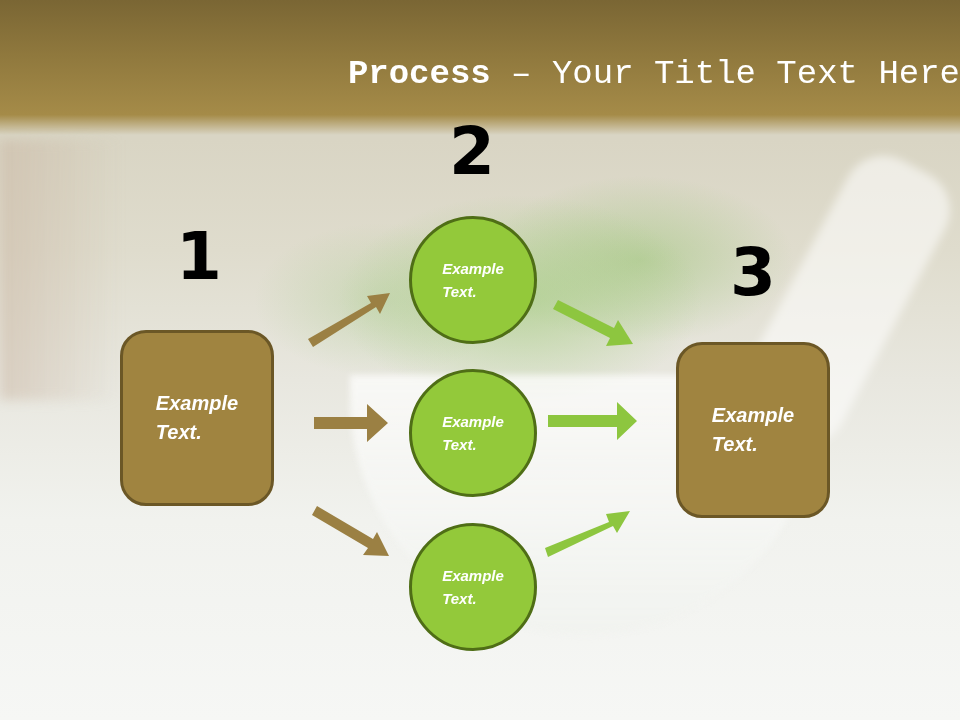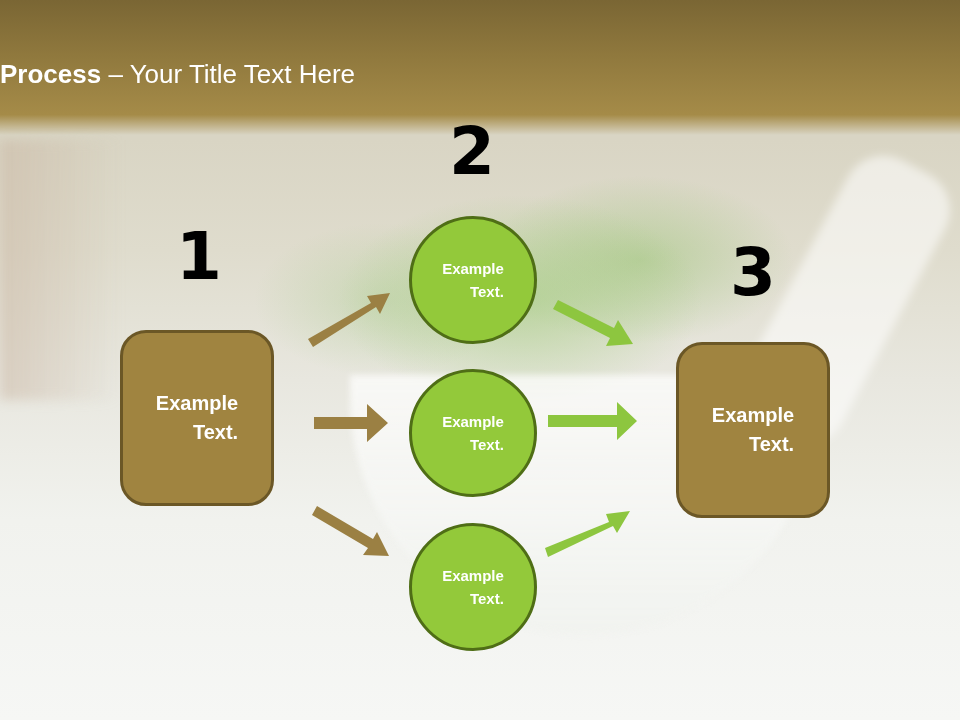--- a/index.html
+++ b/index.html
@@ -21,38 +21,38 @@
     position:absolute; left:790px; top:150px; width:110px; height:300px;
     background:rgba(255,255,255,0.55); transform:rotate(28deg); border-radius:40px; filter:blur(4px);
   }
   .leftwall { position:absolute; left:0; top:140px; width:120px; height:260px;
     background:linear-gradient(90deg, rgba(200,180,160,0.5), rgba(200,180,160,0)); filter:blur(6px); }
   .header {
     position:absolute; left:0; top:0; width:960px; height:135px;
     background:linear-gradient(180deg, #7a6634 0%, #8f783d 40%, #a58b48 85%, rgba(170,145,80,0.0) 100%);
   }
   .title {
-    position:absolute; left:0; top:52px; width:960px; text-align:left; color:#ffffff;
-    font-family:Liberation Sans, sans-serif; font-size:26px; line-height:44px;
+    position:absolute; left:0; top:52px; width:960px; text-align:right; color:#ffffff;
+    font-family:Liberation Mono, monospace; font-size:34px; line-height:44px;
   }
   .title .bold { font-weight:bold; }
   .step-num {
     position:absolute; font-family:"DejaVu Sans", sans-serif; font-weight:bold; font-size:66px;
     color:#000; line-height:70px; width:80px; text-align:center;
   }
   .box {
     position:absolute; width:154px; height:176px; background:#a08440; border:3px solid #6b5726;
     border-radius:26px; display:flex; align-items:center; justify-content:center; box-sizing:border-box;
   }
   .circle {
     position:absolute; width:128px; height:128px; background:#93c93a; border:3px solid #4f6e16;
     border-radius:50%; display:flex; align-items:center; justify-content:center; box-sizing:border-box;
   }
   .label {
-    color:#fff; font-weight:bold; text-align:right; white-space:pre-line;
+    color:#fff; font-style:italic; font-weight:bold; text-align:left; white-space:pre-line;
     font-family:"Liberation Sans", sans-serif;
   }
   .box .label { font-size:20px; line-height:29px; }
   .circle .label { font-size:15px; line-height:23px; }
   svg.arrows { position:absolute; left:0; top:0; width:960px; height:720px; }
 </style>
 </head>
 <body>
 
 <div class="slide">

